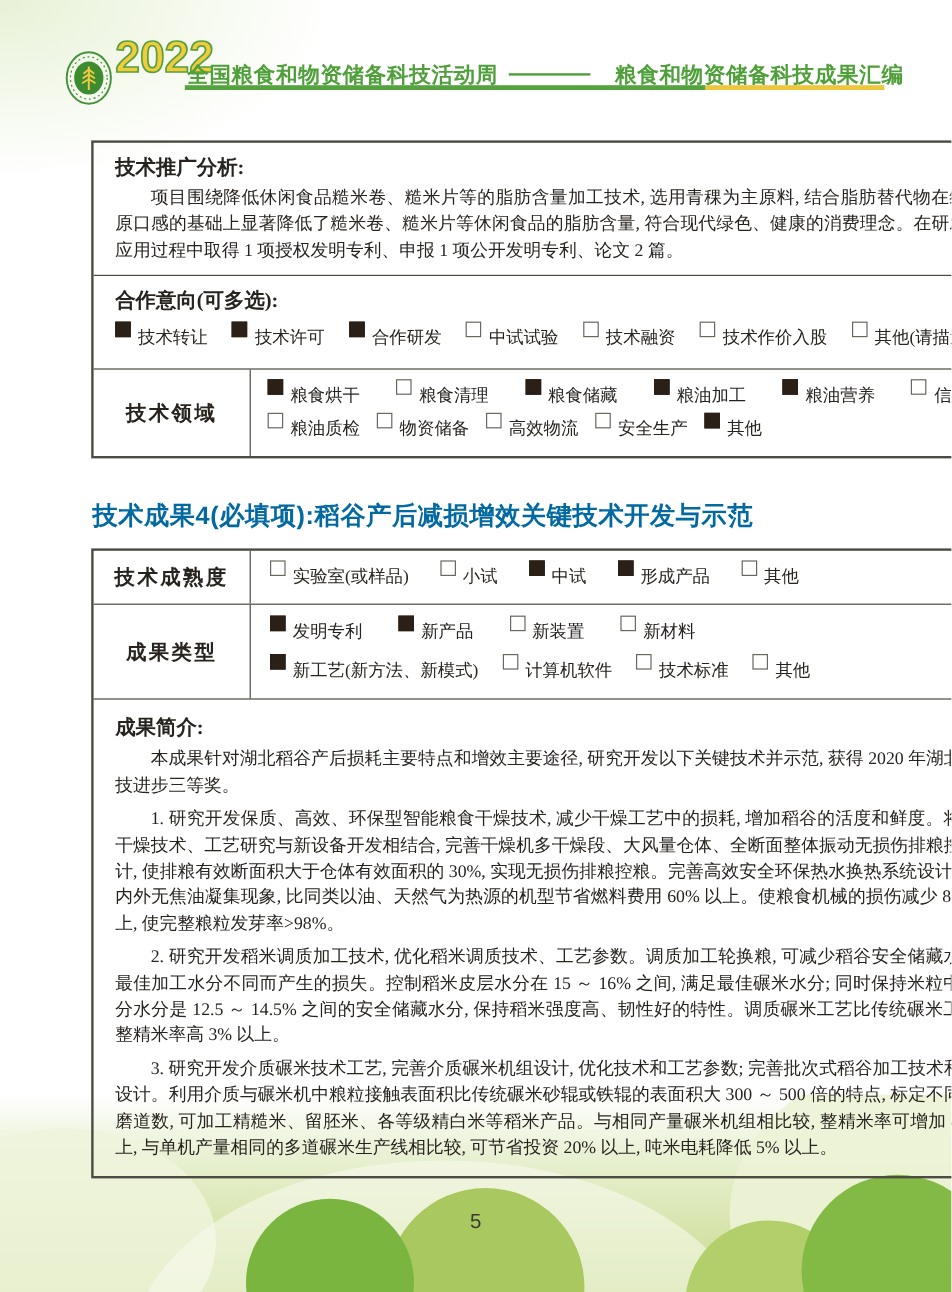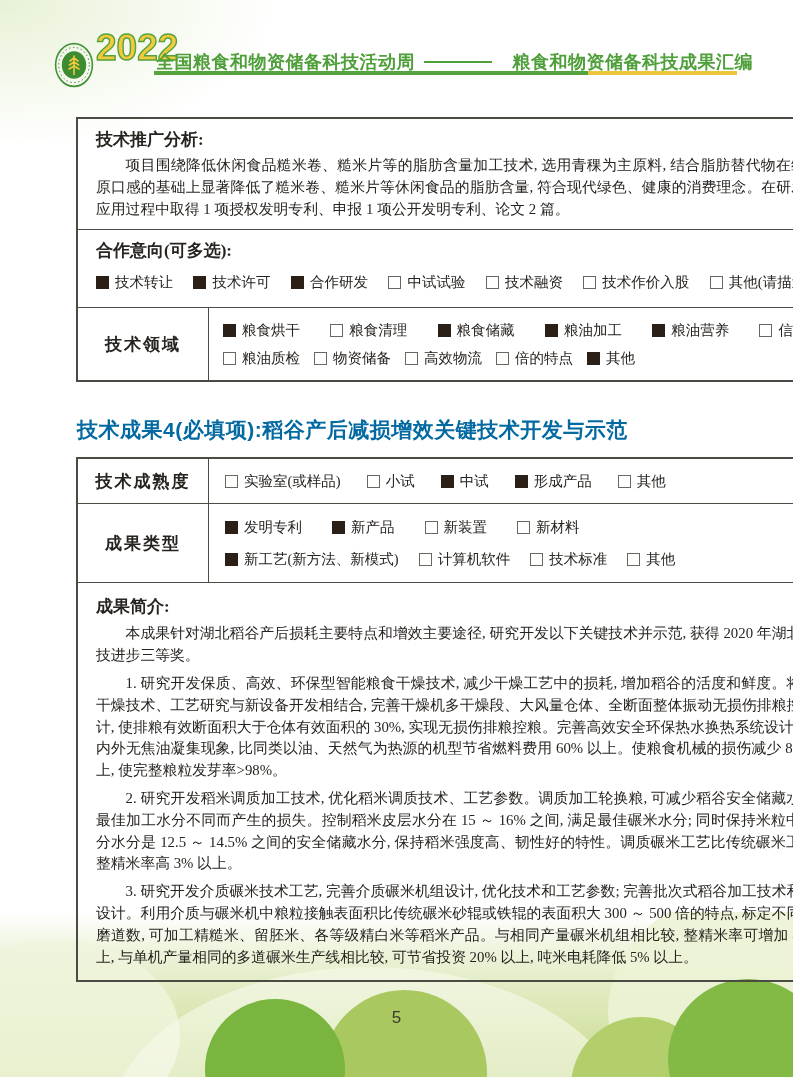--- a/index.html
+++ b/index.html
@@ -51,21 +51,21 @@
       display:flex;align-items:center;justify-content:center;
       font-family:"Liberation Sans",sans-serif;font-weight:600;font-size:17px;letter-spacing:2px;}
   .cell-content{flex:1;padding:8px 14px;display:flex;flex-direction:column;justify-content:center;}
 
   .opts{display:flex;align-items:center;font-size:14.5px;white-space:nowrap;line-height:28px;}
   .opts.justified{justify-content:space-between;}
   .opts.g14{gap:14px;}
   .opts.g26{gap:26px;}
   .opts.g30{gap:30px;}
   .opts.g20{gap:20px;}
-  .opt{display:inline-flex;align-items:center;gap:6px;}
+  .opt{display:inline-flex;align-items:flex-start;gap:6px;}
   .box{width:13px;height:13px;border:1.5px solid #68685f;background:#ffffff;
        display:inline-block;box-sizing:border-box;flex:0 0 auto;}
   .box.checked{background:#2b2018;border-color:#2b2018;}
   .rowB .opts{margin-top:5px;}
 
   .heading{margin:34px 0 13px 1px;font-family:"Liberation Sans",sans-serif;font-weight:bold;
       font-size:21px;color:#0369a1;letter-spacing:.5px;}
 
   .rowD .cell-content{padding:8px 16px;}
   .rowE .cell-content{padding:9px 16px;gap:4px;}
@@ -187,21 +187,21 @@
               <span class="opt">
                 <span class="box"></span>
                 <span class="opt-label">物资储备</span>
               </span>
               <span class="opt">
                 <span class="box"></span>
                 <span class="opt-label">高效物流</span>
               </span>
               <span class="opt">
                 <span class="box"></span>
-                <span class="opt-label">倍的特点</span>
+                <span class="opt-label">安全生产</span>
               </span>
               <span class="opt">
                 <span class="box checked"></span>
                 <span class="opt-label">其他</span>
               </span>
             </div>
         </div>
       </div>
     </section>
 

